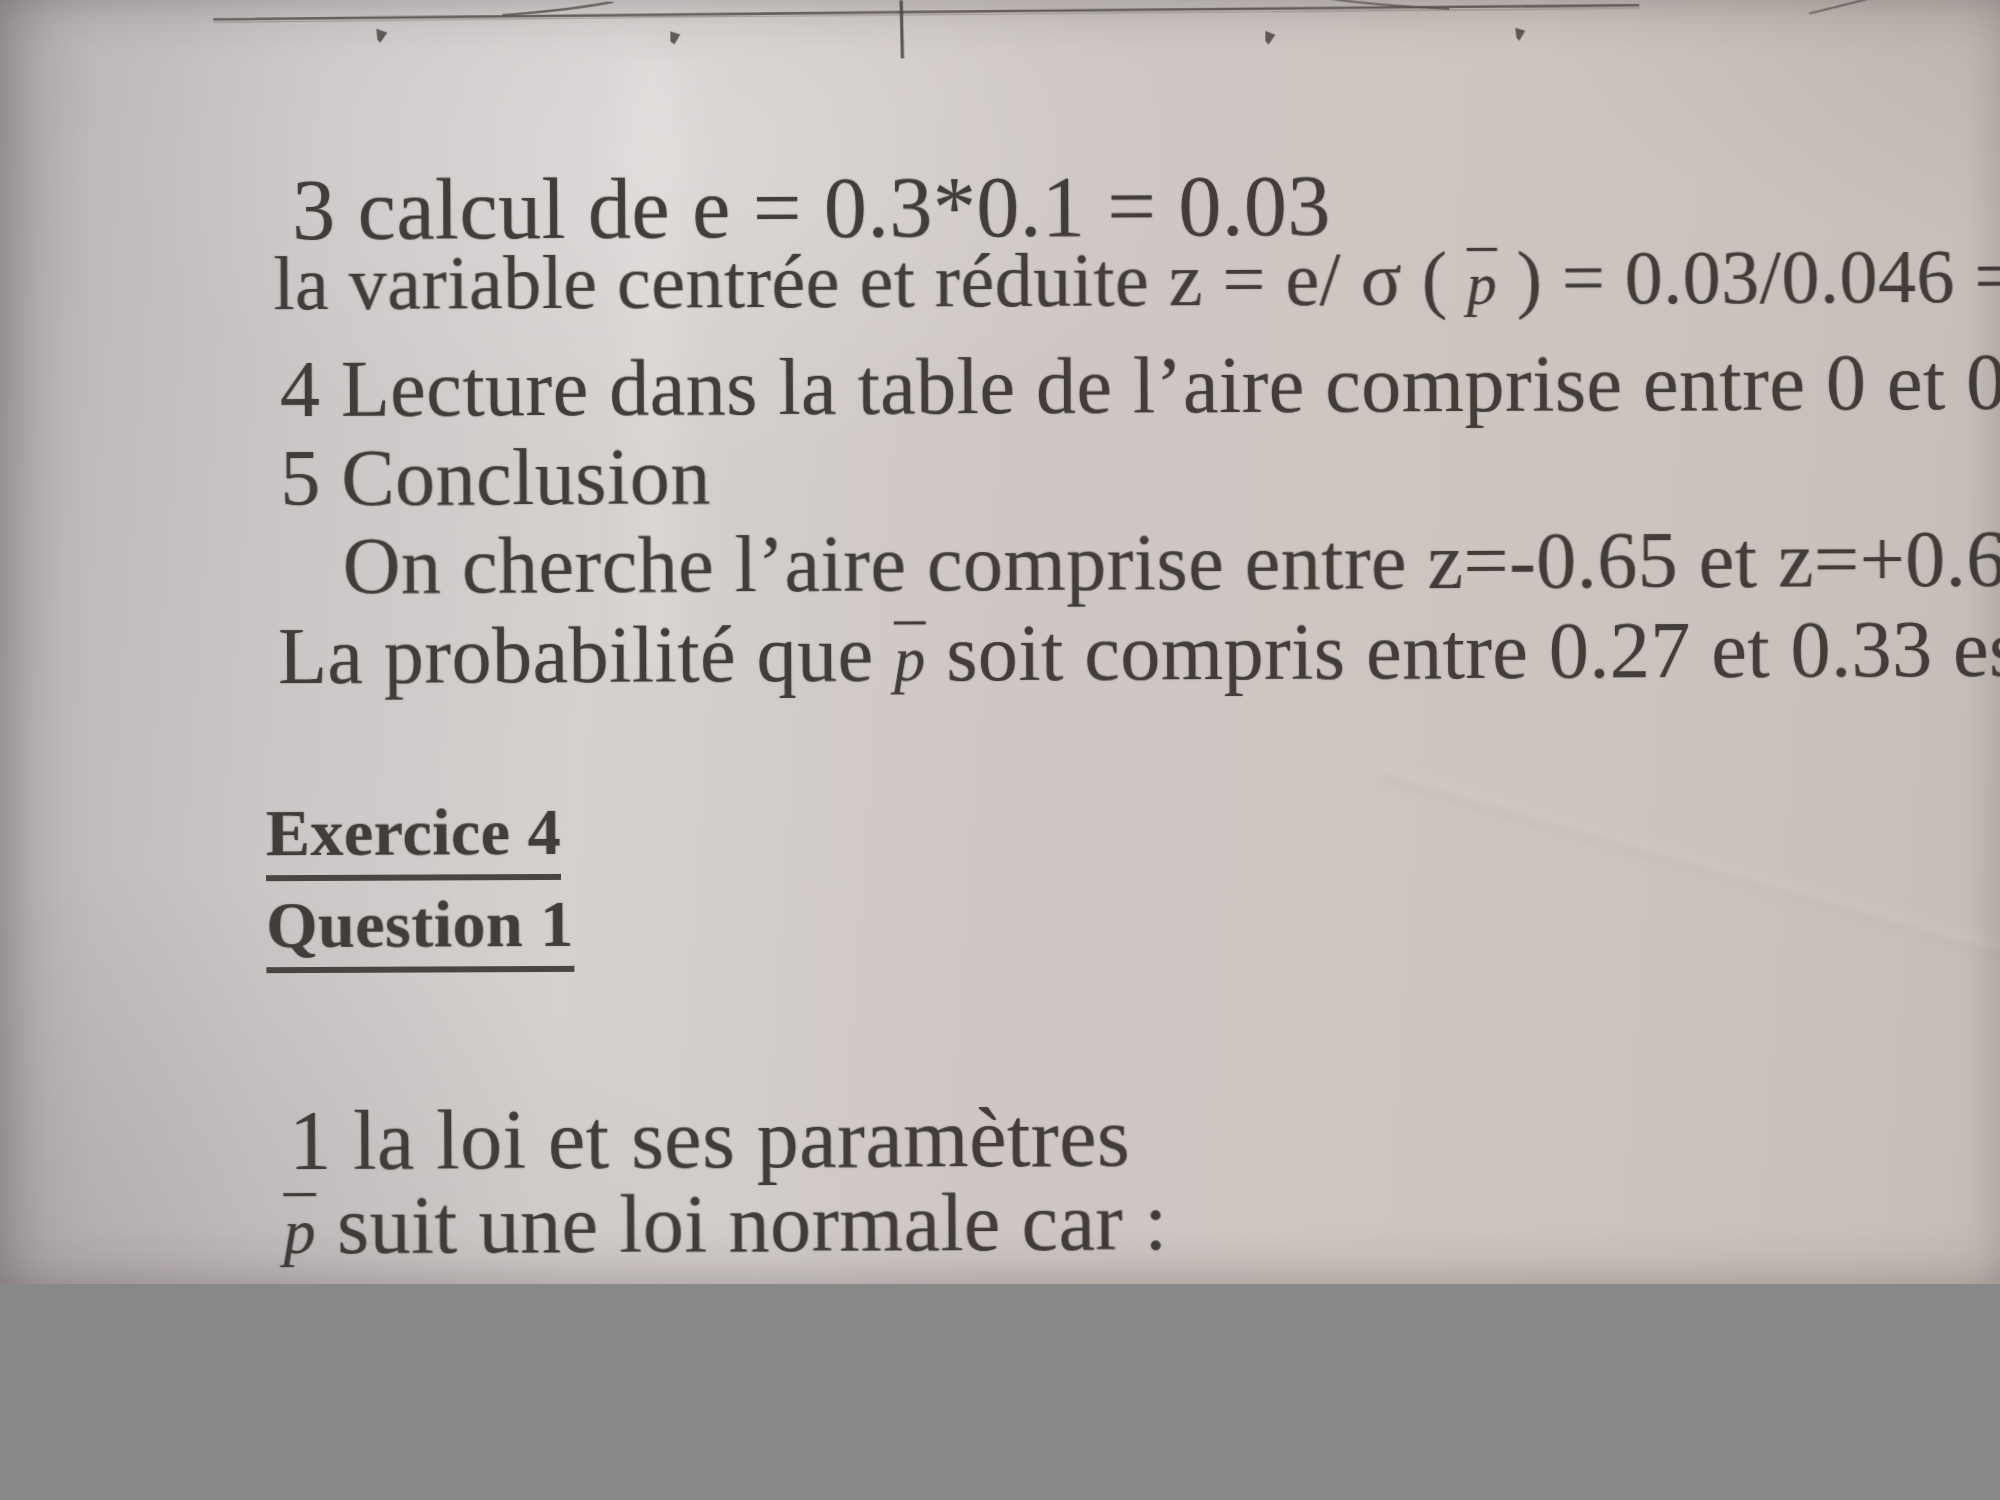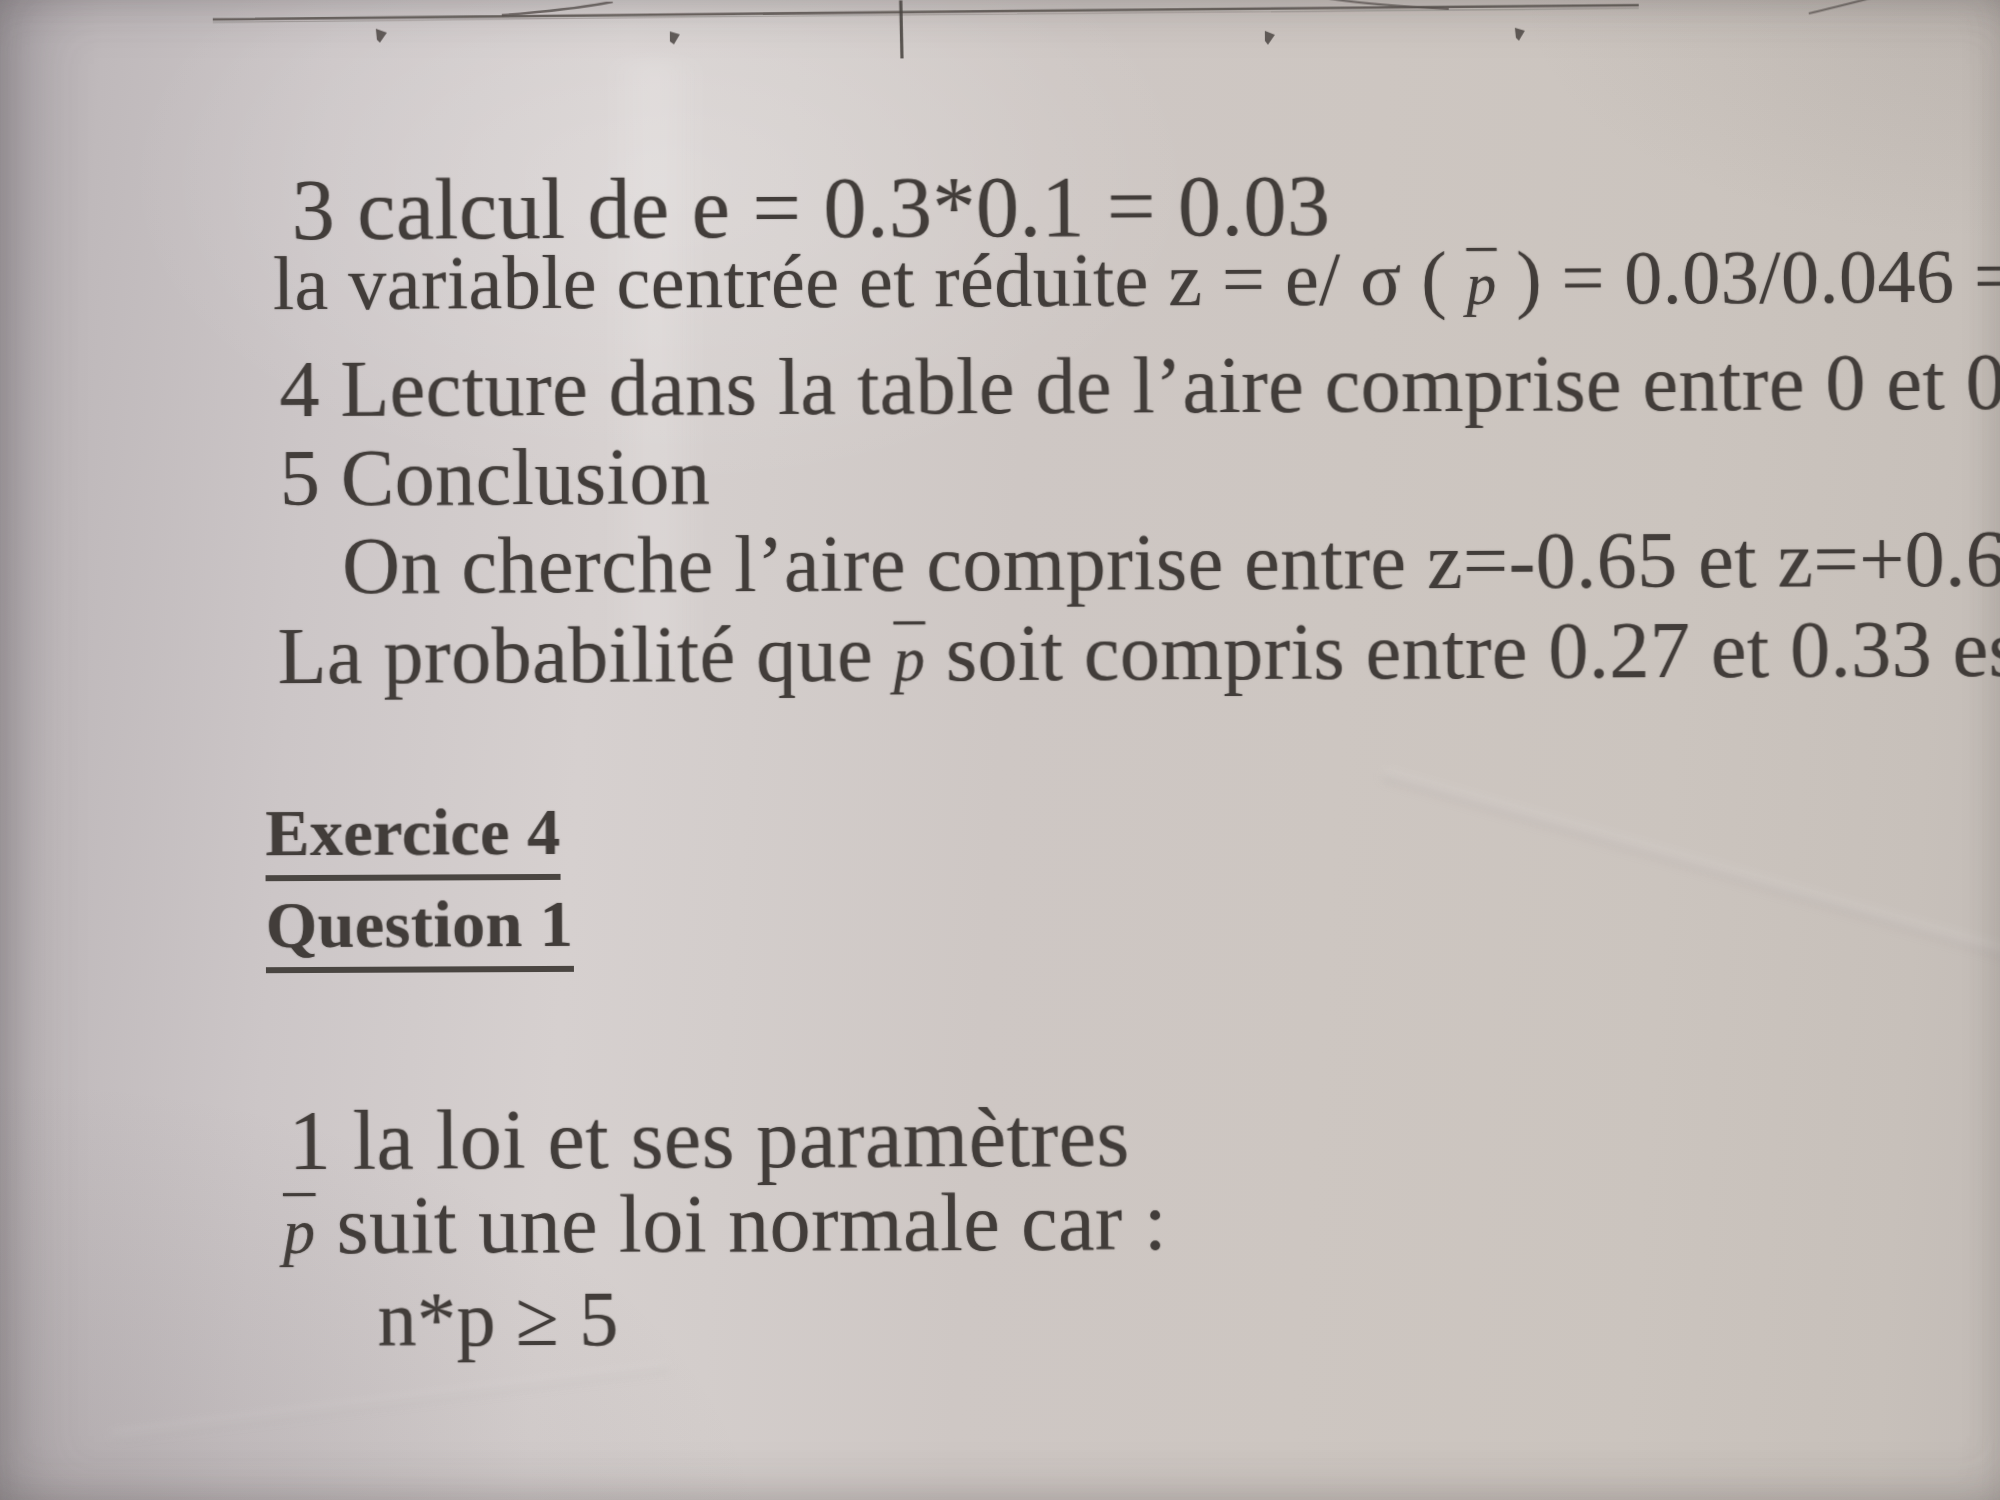--- a/index.html
+++ b/index.html
@@ -1,18 +1,18 @@
 <!DOCTYPE html>
 <html><head>
 <meta charset="utf-8">
 <style>
   html,body{margin:0;padding:0;background:#888;}
   .page{
     position:relative;
-    width:2000px;height:1500px;
+    width:2000px;height:1284px;
     overflow:hidden;
     font-family:"Liberation Serif","DejaVu Serif",serif;
     background:
       radial-gradient(ellipse 900px 520px at 33% 12%, rgba(255,255,255,0.20), rgba(255,255,255,0) 60%),
       radial-gradient(ellipse 1400px 900px at 0% 105%, rgba(96,88,94,0.20), rgba(96,88,94,0) 55%),
       radial-gradient(ellipse 800px 400px at 100% 0%, rgba(110,102,100,0.12), rgba(110,102,100,0) 60%),
       linear-gradient(94deg,#afa9ad 0%,#bfb9bb 5%,#ccc6c7 16%,#d6d0cf 30%,#d3cdcb 38%,#cec7c4 50%,#cdc6c1 66%,#cbc4be 82%,#c7c0ba 94%,#c2bbb6 100%);
   }
   .page::after{
     content:"";position:absolute;inset:0;pointer-events:none;

